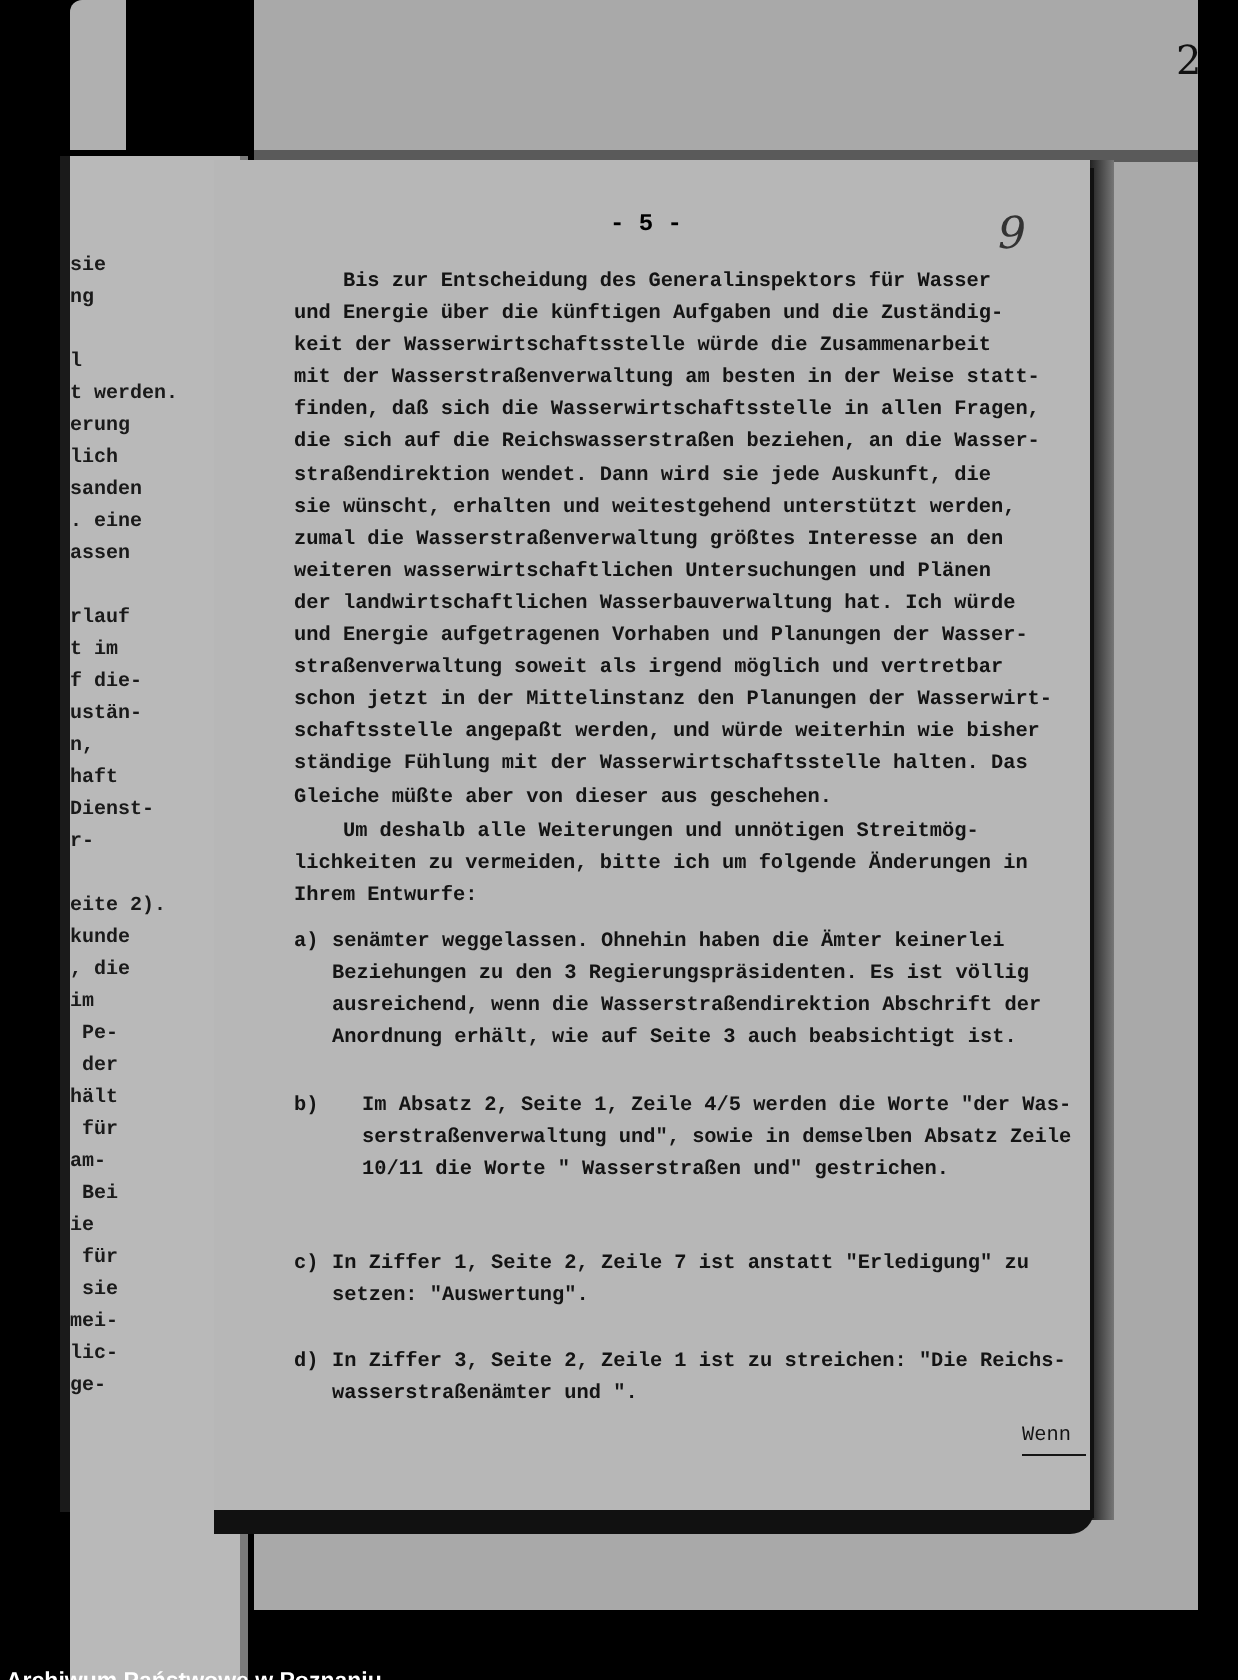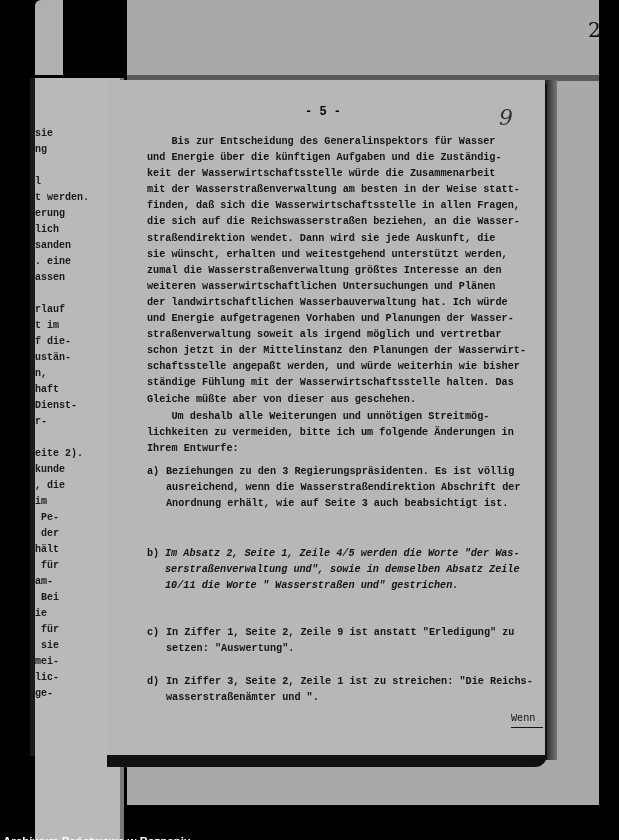--- a/index.html
+++ b/index.html
@@ -105,37 +105,38 @@
       </div>
     <div class="para2" id="para2">
         <p>    Um deshalb alle Weiterungen und unnötigen Streitmög-</p>
         <p>lichkeiten zu vermeiden, bitte ich um folgende Änderungen in</p>
         <p>Ihrem Entwurfe:</p>
       </div>
     <div id="items">
         <div class="item" style="top: 360px;">
           <p style="position: absolute; left: 0px;">a)</p>
           <div style="position: absolute; left: 19px;">
+            <p>senämter weggelassen. Ohnehin haben die Ämter keinerlei</p>
             <p>Beziehungen zu den 3 Regierungspräsidenten. Es ist völlig</p>
             <p>ausreichend, wenn die Wasserstraßendirektion Abschrift der</p>
             <p>Anordnung erhält, wie auf Seite 3 auch beabsichtigt ist.</p>
           </div>
         </div>
         <div class="item" style="top: 442px;">
           <p style="position: absolute; left: 0px;">b)</p>
-          <div style="position: absolute; left: 18px; font-style: italic;">
+          <div style="position: absolute; left: 34px;">
             <p>Im Absatz 2, Seite 1, Zeile 4/5 werden die Worte "der Was-</p>
             <p>serstraßenverwaltung und", sowie in demselben Absatz Zeile</p>
             <p>10/11 die Worte " Wasserstraßen und" gestrichen.</p>
           </div>
         </div>
         <div class="item" style="top: 521px;">
           <p style="position: absolute; left: 0px;">c)</p>
           <div style="position: absolute; left: 19px;">
-            <p>In Ziffer 1, Seite 2, Zeile 9 ist anstatt "Erledigung" zu</p>
+            <p>In Ziffer 1, Seite 2, Zeile 7 ist anstatt "Erledigung" zu</p>
             <p>setzen: "Auswertung".</p>
           </div>
         </div>
         <div class="item" style="top: 570px;">
           <p style="position: absolute; left: 0px;">d)</p>
           <div style="position: absolute; left: 19px;">
             <p>In Ziffer 3, Seite 2, Zeile 1 ist zu streichen: "Die Reichs-</p>
             <p>wasserstraßenämter und ".</p>
           </div>
         </div>

